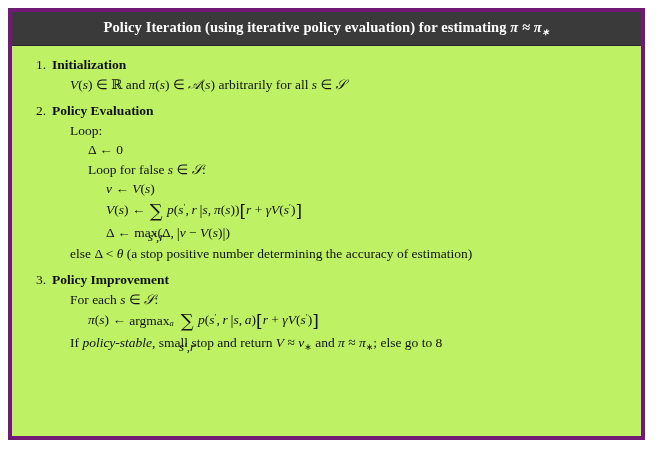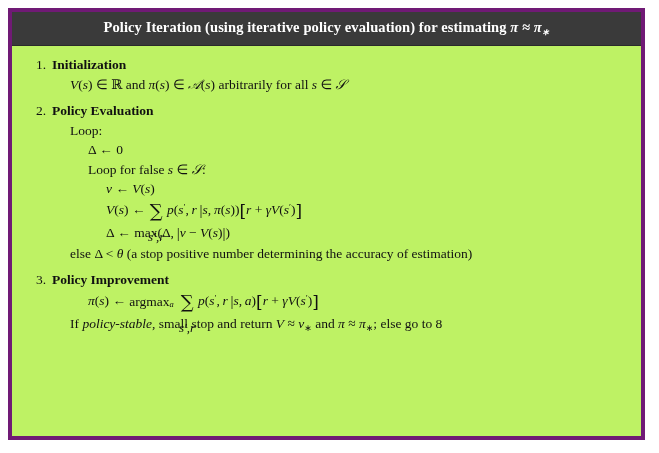--- a/index.html
+++ b/index.html
@@ -184,20 +184,24 @@
     </div>
 
     <div class="step">
       <div class="step-head">
         <span class="step-num">3.</span>
         <span class="step-title">Policy Improvement</span>
       </div>
       <div class="step-content">
 
 
+        <div class="line">
+          <span>For each</span>
+          <span class="it">s</span> ∈ <span class="cal">𝒮</span>:
+        </div>
 
 
         <div class="line ind1">
           <span class="it">π</span>(<span class="it">s</span>) ←
           <span class="argmaxwrap">argmax<span class="argmaxsub">a</span></span>&nbsp;&nbsp;
           <span class="sumwrap"><span class="bigop">∑</span><span class="sumsub">s′,r</span></span>
           <span class="it">p</span>(<span class="it">s</span><span class="sup">′</span>, <span class="it">r</span> <span class="tall-bar">|</span><span class="it">s</span>, <span class="it">a</span>)<span class="bigbracket">[</span><span class="it">r</span> + <span class="it">γV</span>(<span class="it">s</span><span class="sup">′</span>)<span class="bigbracket">]</span>
         </div>
 
 

